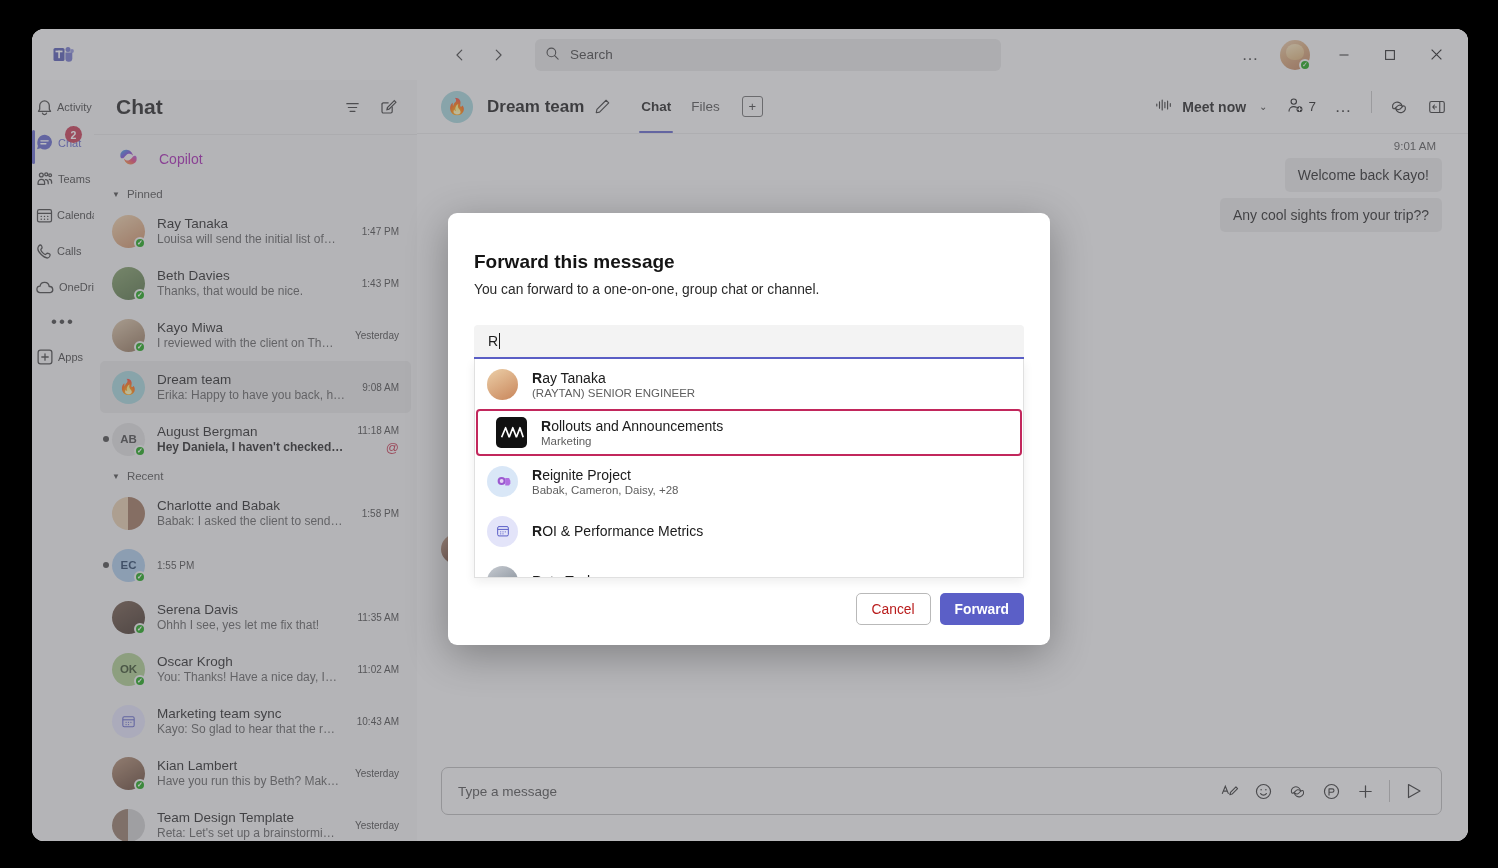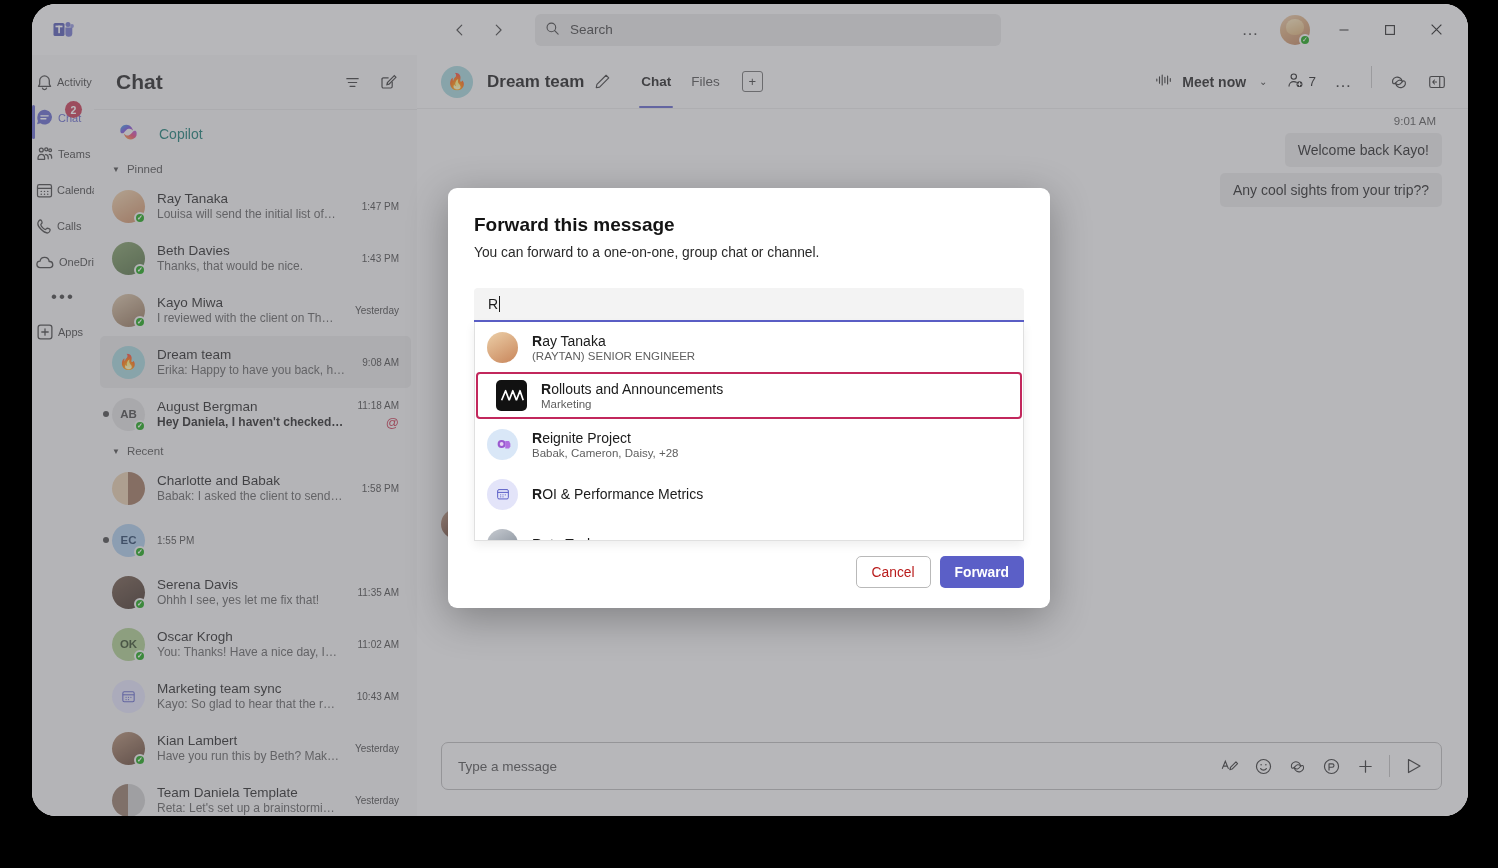--- a/index.html
+++ b/index.html
@@ -11,24 +11,24 @@
   }
   #root {
     position: relative;
     width: 1498px; height: 868px;
     background: #000;
   }
 
   
   .window {
     position: absolute;
-    left: 32px; top: 4px;
+    left: 32px; top: 29px;
     width: 1436px; height: 812px;
     background: #f0f0f0;
-    border-radius: 24px;
+    border-radius: 12px;
     overflow: hidden;
     box-shadow: 0 14px 52px rgba(0,0,0,.75);
   }
   
   .scrim {
     position: absolute; inset: 0;
     background: rgba(110,110,116,0.46);
     z-index: 40;
     pointer-events: none;
   }
@@ -140,21 +140,21 @@
   .list-title { font-size: 21px; font-weight: bold; color: #1a1a1a; }
   .list-head-icons { margin-left: auto; display: flex; gap: 6px; }
   .lh-icon {
     width: 30px; height: 30px; border-radius: 5px;
     display: flex; align-items: center; justify-content: center; color: #333;
   }
   .copilot-row {
     height: 48px; display: flex; align-items: center;
     padding: 0 22px; gap: 17px;
   }
-  .copilot-label { font-size: 14px; color: #0f766e; }
+  .copilot-label { font-size: 14px; color: #a21caf; }
   .section-head {
     display: flex; align-items: center; gap: 7px;
     padding: 5px 0 5px 18px;
     font-size: 11.5px; color: #4a4a4a;
   }
   .caret { font-size: 8px; color: #444; }
   .chat-row {
     height: 52px; display: flex; align-items: center;
     padding: 0 12px 0 12px; gap: 12px; position: relative;
     margin: 0 6px; border-radius: 5px;
@@ -284,21 +284,21 @@
   .comp-div { width: 1px; height: 22px; background: #bdbdbd; margin: 0 5px; }
 
   
   .modal {
     position: absolute; z-index: 60;
     left: 448px; top: 198px; width: 602px;
     background: #fff; border-radius: 9px;
     box-shadow: 0 10px 40px rgba(0,0,0,.30);
     padding: 26px 26px 20px;
   }
-  .modal-title { font-size: 19px; font-weight: bold; color: #141414; }
+  .modal-title { font-size: 19px; font-weight: bold; color: #141414; margin-top: 12px; }
   .modal-sub { font-size: 13.8px; color: #2a2a2a; margin-top: 9px; }
   .modal-input-wrap {
     margin-top: 28px; height: 34px;
     background: #f3f3f3; border-bottom: 2px solid #5b5fc7;
     border-radius: 4px 4px 0 0; display: flex; align-items: center;
     padding: 0 14px;
   }
   .modal-input-wrap .val { font-size: 14px; color: #1b1b1b; }
   .caretbar {
     display: inline-block; width: 1px; height: 16px;
@@ -683,21 +683,21 @@
             <div class="chat-prev">Have you run this by Beth? Mak…</div>
           </div>
           <div class="chat-meta">
               <div class="chat-time">Yesterday</div>
             </div>
         </div>
 
         <div class="chat-row">
           <div class="av" style="background:linear-gradient(90deg,#8f7360 50%,#c9c9c9 50%);overflow:hidden;"></div>
           <div class="chat-text">
-            <div class="chat-name">Team Daniela Template</div>
+            <div class="chat-name">Team Design Template</div>
             <div class="chat-prev">Reta: Let's set up a brainstormi…</div>
           </div>
           <div class="chat-meta">
               <div class="chat-time">Yesterday</div>
             </div>
         </div>
       </div>
     </div>
 
     <div class="main">

